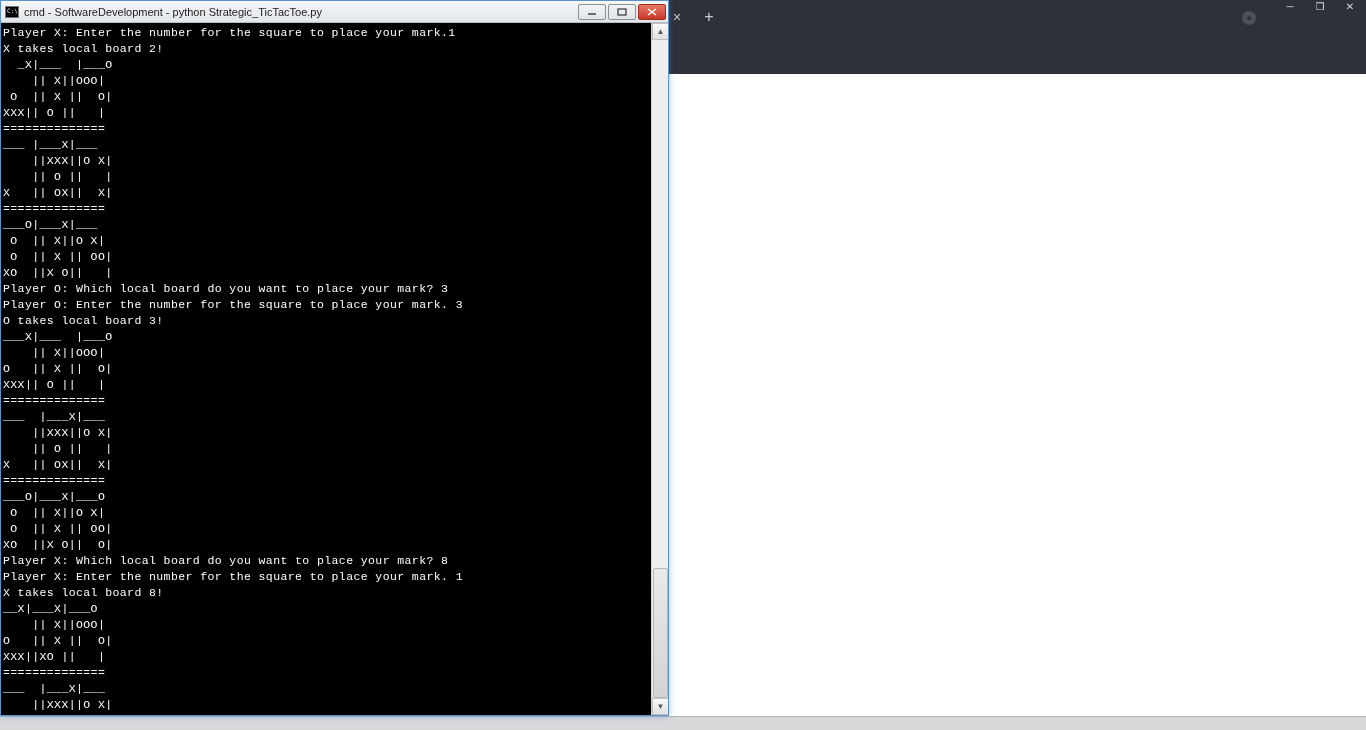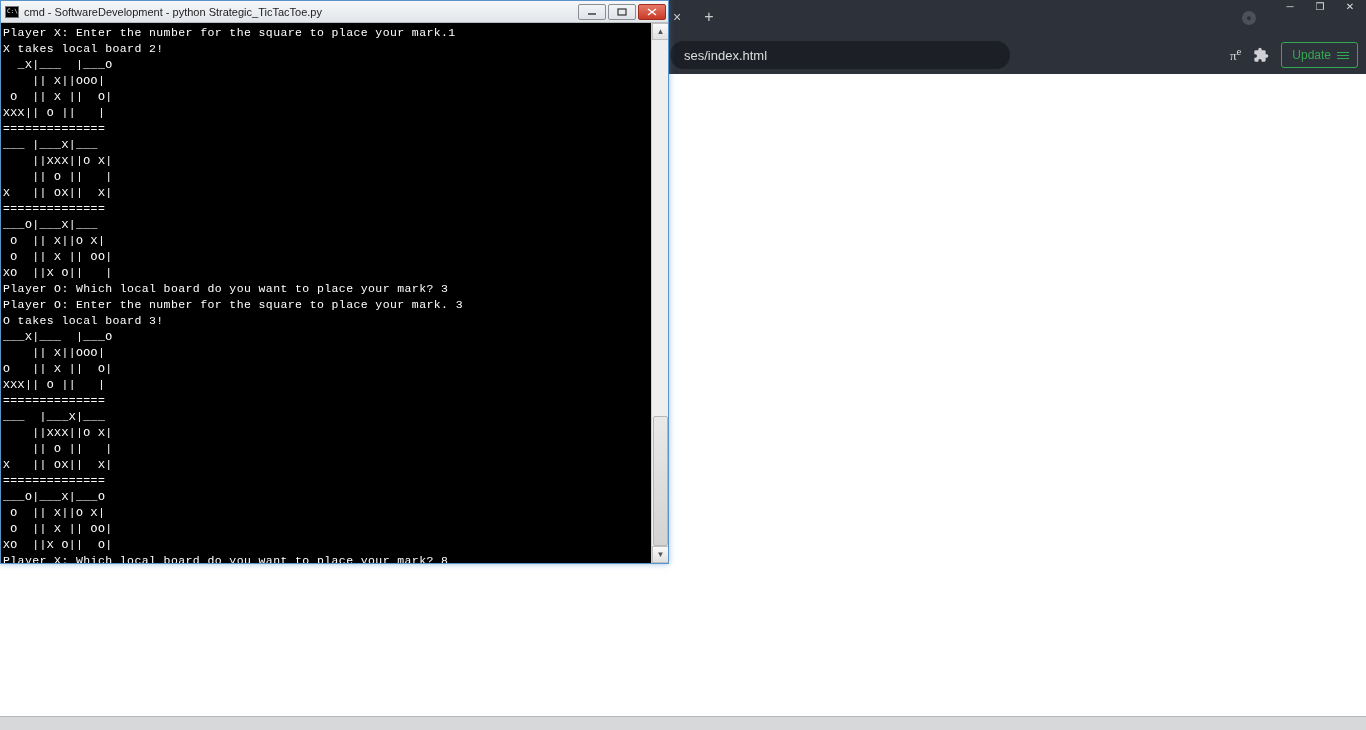--- a/index.html
+++ b/index.html
@@ -138,21 +138,21 @@
     width: 1366px; height: 14px;
     background: #d7d8da;
     border-top: 1px solid #b6b7b9;
     z-index: 0;
   }
 
   
   .cmd-window {
     position: absolute;
     top: 0; left: 0;
-    width: 669px; height: 564px;
+    width: 669px; height: 716px;
     background: #000;
     border: 1px solid #5a93c7;
     box-shadow: 0 0 6px rgba(60,130,200,0.5);
     z-index: 10;
     overflow: hidden;
   }
   .cmd-titlebar {
     height: 22px;
     background: linear-gradient(#f5f7f9, #e2e5e9);
     border-bottom: 1px solid #b9bdc2;
@@ -250,39 +250,20 @@
     <div class="os-btn">❐</div>
     <div class="os-btn">✕</div>
   </div>
   <div class="global-dot">●</div>
 
   <div class="tabstrip">
     <div class="tab-close">×</div>
     <div class="tab-new">+</div>
   </div>
 
-  <div class="address-row">
-    <div class="addr-bar">ses/index.html</div>
-    <div class="toolbar-right">
-      <div class="pi-e">π<sup>e</sup></div>
-      <div class="puzzle">
-        <svg viewBox="0 0 24 24" fill="#cfd1d6">
-            <path d="M20.5 11H19V7a2 2 0 0 0-2-2h-4V3.5a2.5 2.5 0 0 0-5 0V5H4a2 2 0 0 0-2 2v4h1.5a2.5 2.5 0 0 1 0 5H2v4a2 2 0 0 0 2 2h4v-1.5a2.5 2.5 0 0 1 5 0V22h4a2 2 0 0 0 2-2v-4h1.5a2.5 2.5 0 0 0 0-5Z"></path>
-          </svg>
-      </div>
-      <div class="update-btn">
-        <span>Update</span>
-        <div class="update-menu">
-            <span></span>
-            <span></span>
-            <span></span>
-          </div>
-      </div>
-    </div>
-  </div>
 </div>
 
 <div class="browser-viewport"></div>
 <div class="taskbar"></div>
 
 <div class="cmd-window">
   <div class="cmd-titlebar">
     <div class="cmd-icon"></div>
     <div class="cmd-title-text">cmd - SoftwareDevelopment - python  Strategic_TicTacToe.py</div>
     <div class="win-btns">

